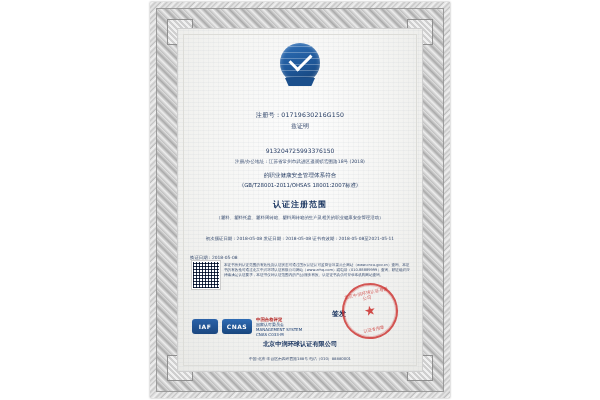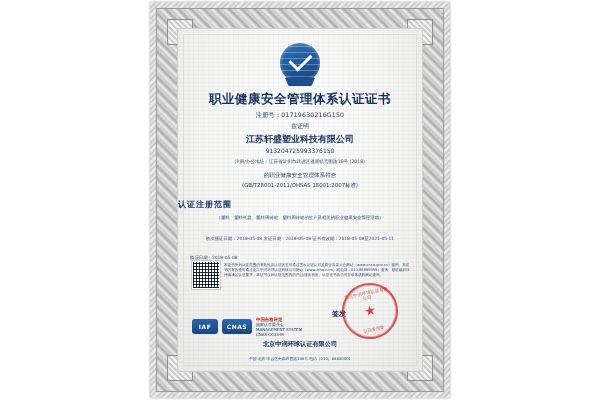--- a/index.html
+++ b/index.html
@@ -153,20 +153,21 @@
   .company { top: 104px; font-size: 9px; font-weight: bold; color: #14305d; }
   .credit-code { top: 118px; font-size: 6px; color: #2a3f66; }
   .addr { top: 130px; font-size: 4.6px; color: #33486d; }
   .conform1 { top: 143px; font-size: 5.6px; color: #233a61; }
   .conform2 { top: 153px; font-size: 5.4px; color: #233a61; }
 
   .scope-title {
     position: absolute;
     left: 0; right: 0;
     top: 170px;
+    text-align: center;
     font-size: 8px;
     font-weight: bold;
     color: #14305d;
     letter-spacing: 1px;
   }
 
   .scope-body {
     position: absolute;
     left: 16px; right: 16px;
     top: 186px;
@@ -357,27 +358,25 @@
       <div class="guilloche"></div>
       <div class="paper-inner-rule"></div>
 
       <div class="emblem">
         <div class="globe"></div>
         <div class="grid-lines"></div>
         <div class="check"></div>
         <div class="ribbon"></div>
       </div>
 
-      <div class="cert-title">职业健康安全管理体系认证证书</div>
 
       <div class="line-center reg-no">注册号：01719630216G150</div>
 
       <div class="line-center grant-to">兹证明</div>
 
-      <div class="line-center company">江苏轩盛塑业科技有限公司</div>
 
       <div class="line-center credit-code">913204725993376150</div>
 
       <div class="line-center addr">注册/办公地址：江苏省常州市武进区遥观镇宏图路18号 (2018)</div>
 
       <div class="line-center conform1">的职业健康安全管理体系符合</div>
 
       <div class="line-center conform2">《GB/T28001-2011/OHSAS 18001:2007标准》</div>
 
       <div class="scope-title">认证注册范围</div>

